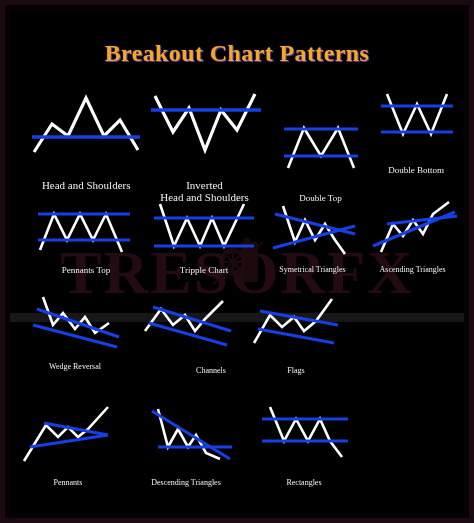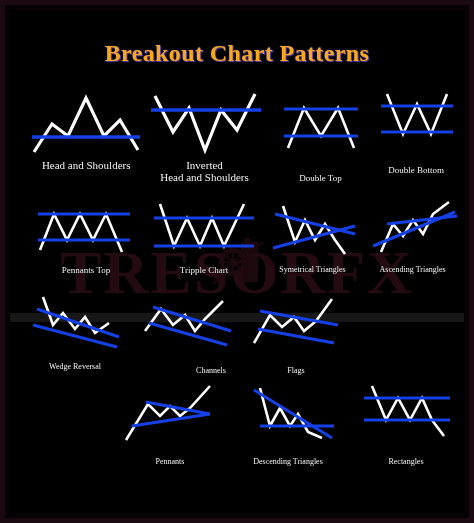--- a/index.html
+++ b/index.html
@@ -76,21 +76,21 @@
     position:relative;
     display:flex;flex-direction:column;
     align-items:center;
   }
   .glyph{position:relative;}
   .glyph svg{display:block;}
   .caption{
     color:#f2f2f2;
     text-align:center;
     line-height:1.08;
-    margin-top:0;
+    margin-top:20px;
     text-shadow:0 0 1px #000;
     white-space:pre-line;
   }
   .cap-lg{font-size:11px;}
   .cap-md{font-size:9px;}
   .cap-sm{font-size:8px;}
 
   .w-line{stroke:#ffffff;stroke-width:3.2;fill:none;
           stroke-linejoin:miter;stroke-linecap:butt;}
   .w-thin{stroke:#ffffff;stroke-width:2.6;fill:none;}
@@ -247,21 +247,21 @@
           <svg width="96" height="56" viewBox="0 0 96 56">
             <polyline class="w-thin" points="6,48 22,20 34,32 46,22 56,36 68,26 84,4"></polyline>
             <line class="b-thin" x1="12" y1="16" x2="90" y2="30"></line>
             <line class="b-thin" x1="10" y1="34" x2="86" y2="48"></line>
           </svg>
         </div>
         <div class="caption cap-sm" style="margin-top:16px;">Flags</div>
       </div>
     </div>
 
-    <div class="row" style="top:372px;justify-content:flex-end;">
+    <div class="row" style="top:393px;justify-content:flex-start;">
 
       <div class="cell" style="width:116px;">
         <div class="glyph">
           <svg width="104" height="64" viewBox="0 0 104 64">
             <polyline class="w-thin" points="8,58 30,22 42,34 52,24 62,34 72,26 92,4"></polyline>
             <line class="b-thin" x1="14" y1="44" x2="92" y2="32"></line>
             <line class="b-thin" x1="28" y1="20" x2="92" y2="32"></line>
           </svg>
         </div>
         <div class="caption cap-sm" style="margin-top:12px;">Pennants</div>

